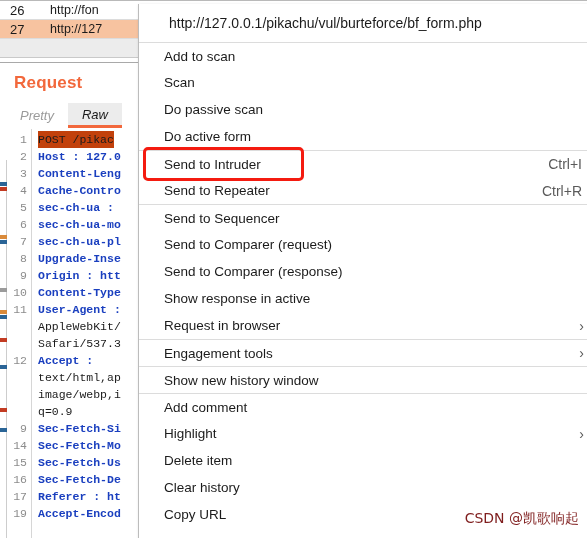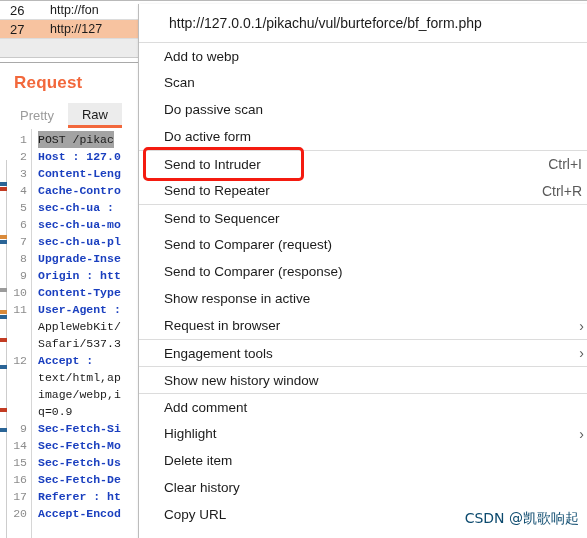--- a/index.html
+++ b/index.html
@@ -71,20 +71,21 @@
   }
   .tabstrip {
     position: absolute; left: 6px; top: 40px;
     height: 25px; display: flex; align-items: flex-end;
   }
   .tab {
     height: 25px; padding: 0 14px;
     display: flex; align-items: center;
     font-size: 13px; color: #9b9b9b;
     background: #ffffff;
+    font-style: italic;
   }
   .tab.active {
     color: #1b1b1b;
     background: #ececec;
     border-bottom: 3px solid #f2683c;
   }
   .tab.inactive { background: #ffffff; }
 
   
   .editor {
@@ -106,21 +107,21 @@
   }
   .gutter div { height: 17px; line-height: 17px; padding-right: 4px; }
   .gutter div.blank { color: transparent; }
   .code {
     flex: 1; padding-left: 6px; padding-top: 2px;
     overflow: hidden; white-space: nowrap;
   }
   .code div { height: 17px; line-height: 17px; }
   .code .hdr-name { color: #1a3fbf; font-weight: bold; }
   .code .plain { color: #1b1b1b; margin-top: 16px; }
-  .code .first { color: #1b1b1b; background: #a3a3a3; display:inline-block; }
+  .code .first { color: #1b1b1b; background: #c2410c; display:inline-block; }
 
   
   .marker-strip {
     position: absolute; left: 0; top: 160px;
     width: 7px; height: 378px;
     background: #ffffff;
     border-right: 1px solid #cdcdcd;
   }
   .marker { position: absolute; left: 0; width: 7px; height: 4px; }
 
@@ -197,21 +198,21 @@
     left: 143px; top: 147px;
     width: 161px; height: 34px;
     border: 3px solid #f41b10;
     border-radius: 5px;
     pointer-events: none;
   }
 
   
   .watermark {
     position: absolute; right: 8px; bottom: 10px;
-    font-size: 14px; color: #0c4a6e;
+    font-size: 14px; color: #7f1d1d;
     font-family: "DejaVu Sans", sans-serif;
     white-space: nowrap;
   }
 </style>
 </head>
 <body>
 
 <div id="root">
 
   <div class="bg-layer">
@@ -257,21 +258,21 @@
             <div class="blank"></div>
             <div>12</div>
             <div class="blank"></div>
             <div class="blank"></div>
             <div class="blank"></div>
             <div>9</div>
             <div>14</div>
             <div>15</div>
             <div>16</div>
             <div>17</div>
-            <div>20</div>
+            <div>19</div>
           </div>
         <div class="code" id="code">
             <div><span class="first">POST  /pikac</span></div>
             <div><span class="hdr-name">Host : 127.0</span></div>
             <div><span class="hdr-name">Content-Leng</span></div>
             <div><span class="hdr-name">Cache-Contro</span></div>
             <div><span class="hdr-name">sec-ch-ua :</span></div>
             <div><span class="hdr-name">sec-ch-ua-mo</span></div>
             <div><span class="hdr-name">sec-ch-ua-pl</span></div>
             <div><span class="hdr-name">Upgrade-Inse</span></div>
@@ -324,21 +325,21 @@
       <div class="resp-line" style="top:300px;"></div>
     </div>
   </div>
 
   <div class="ctxmenu">
     <div class="mi header">
       <span>http://127.0.0.1/pikachu/vul/burteforce/bf_form.php</span>
     </div>
     <div id="menu-items">
         <div class="mi sep-top">
-          <span>Add to webp</span>
+          <span>Add to scan</span>
         </div>
         <div class="mi">
           <span>Scan</span>
         </div>
         <div class="mi">
           <span>Do passive scan</span>
         </div>
         <div class="mi">
           <span>Do active form</span>
         </div>

